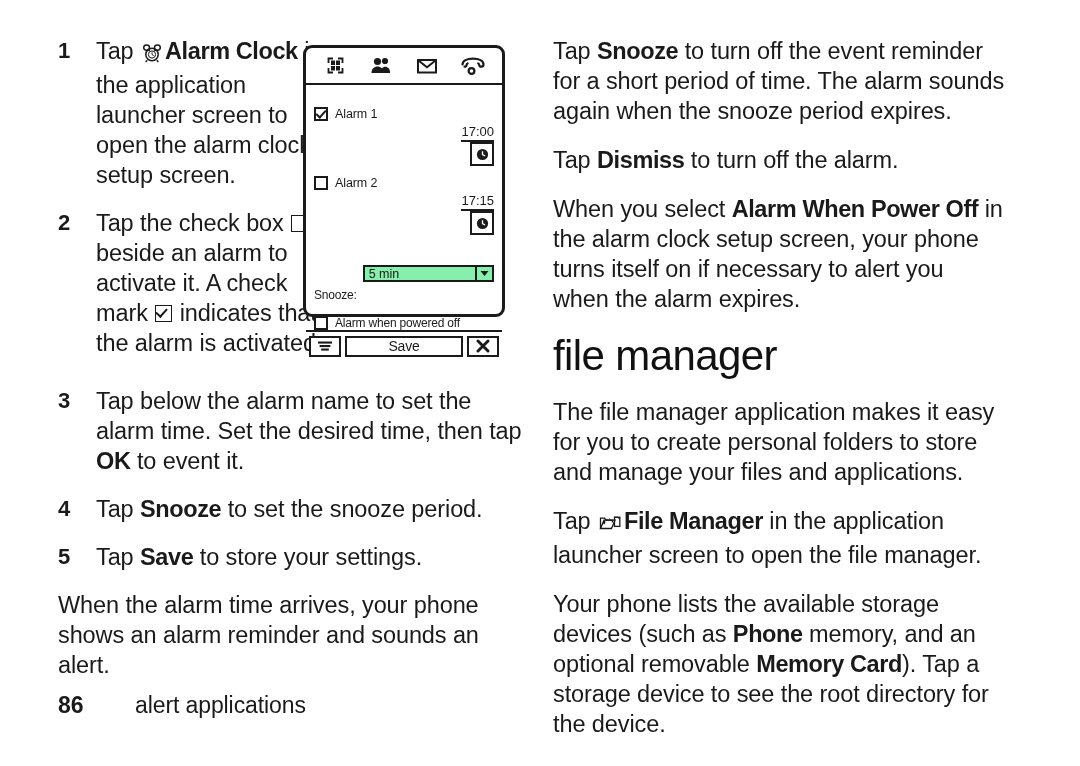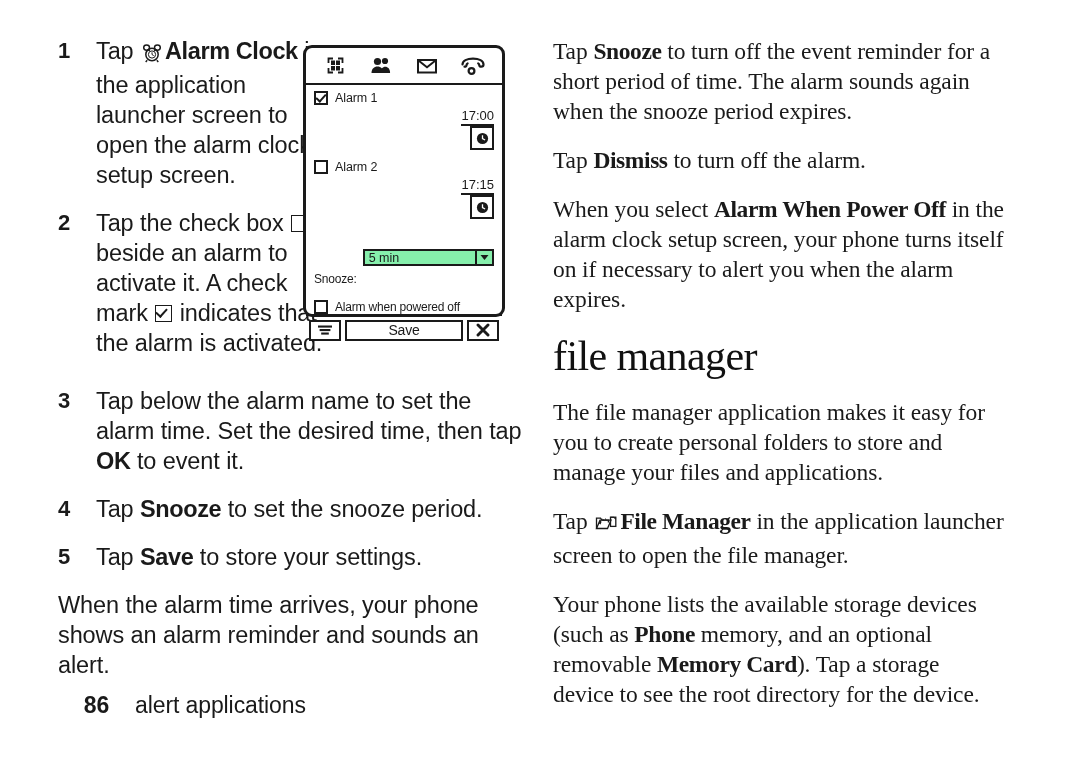--- a/index.html
+++ b/index.html
@@ -25,21 +25,20 @@
     position: absolute;
     left: 58px;
     top: 36px;
     width: 470px;
   }
   .col-right {
     position: absolute;
     left: 553px;
     top: 36px;
     width: 452px;
-    font-family: Liberation Serif, serif;
   }
 
   
   p.body {
     margin: 0 0 19px 0;
     font-size: 23.5px;
     line-height: 30px;
     letter-spacing: -0.1px;
   }
   b, .b {
@@ -112,21 +111,20 @@
     position: absolute;
     left: 58px;
     top: 692px;
     display: flex;
     align-items: baseline;
   }
   .footer-num {
     font-size: 23px;
     font-weight: bold;
     width: 77px;
-    text-align: center;
   }
   .footer-title {
     font-size: 23px;
     letter-spacing: -0.1px;
   }
 
   
   .device {
     position: absolute;
     left: 303px;
@@ -153,21 +151,21 @@
   .dev-statusbar .si {
     display: flex;
     align-items: center;
     justify-content: center;
     width: 30px;
     height: 26px;
   }
   .dev-content {
     flex: 1 1 auto;
     position: relative;
-    padding: 6px 8px 0 8px;
+    padding: 22px 8px 0 8px;
     box-sizing: border-box;
   }
 
   .alarm-row {
     display: flex;
     align-items: center;
     margin-bottom: 1px;
   }
   .cbox {
     width: 14px;

